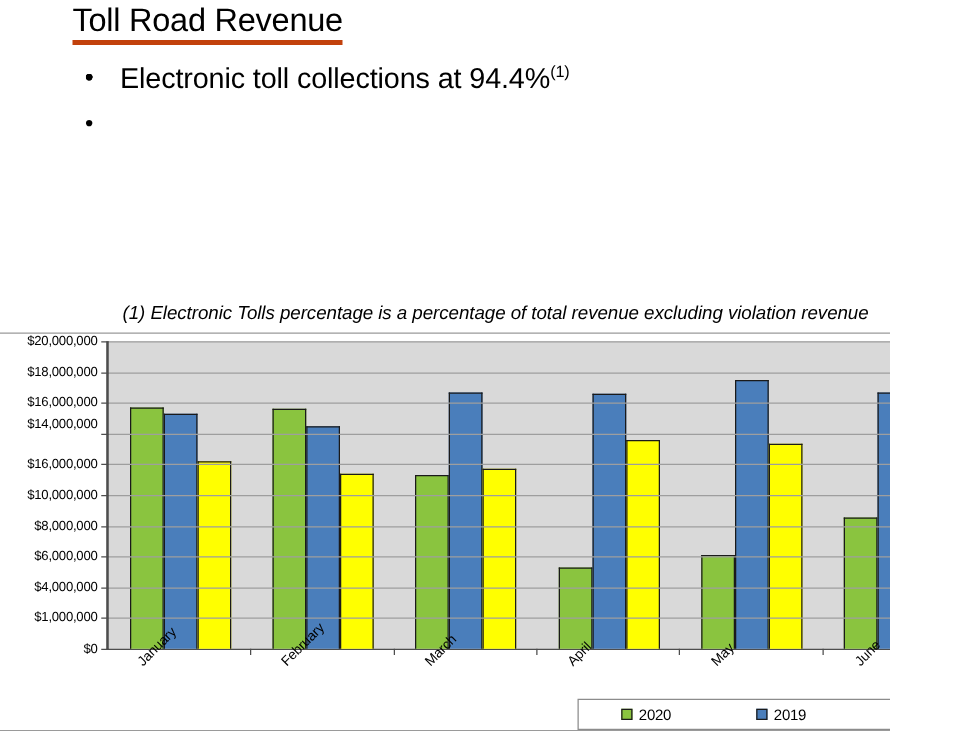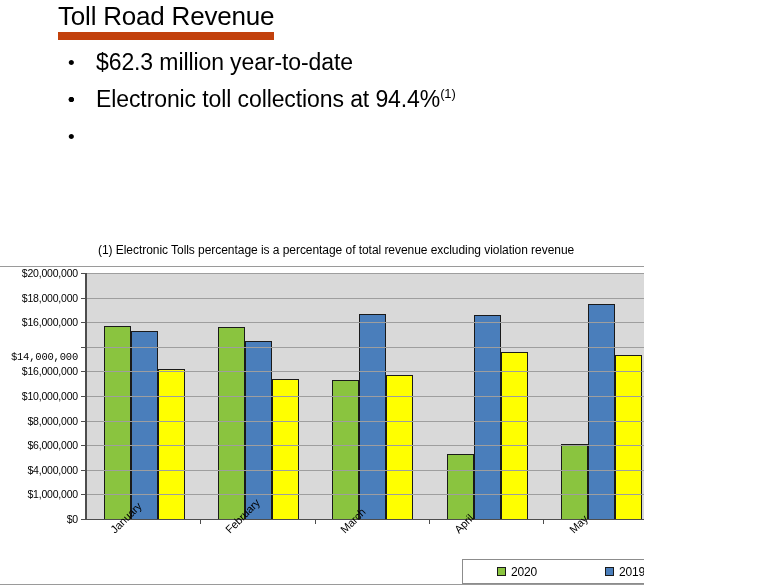--- a/index.html
+++ b/index.html
@@ -25,21 +25,21 @@
   }
   .slide-title {
     position: absolute;
     left: 58px;
     top: 1px;
     font-size: 26px;
     line-height: 30px;
     font-weight: 400;
     letter-spacing: -0.2px;
     white-space: nowrap;
-    border-bottom: 8px solid #c2410c;
+    border-bottom: 4px solid #c2410c;
     padding-bottom: 1px;
     display: inline-block;
   }
   .bullets {
     position: absolute;
     left: 62px;
     top: 44px;
     right: -40px;
     margin: 0;
     padding: 0;
@@ -63,32 +63,33 @@
   .sup {
     font-size: 13px;
     vertical-align: super;
     line-height: 0;
   }
 
   .footnote {
     position: absolute;
     left: 98px;
     top: 243px;
-    font-size: 12px;
+    font-size: 15px;
     line-height: 15px;
     white-space: nowrap;
     letter-spacing: -0.05px;
+    font-style: italic;
   }
 
   
   .chart-region {
     position: absolute;
     left: 0;
     top: 266px;
-    width: 644px;
+    width: 712px;
     height: 319px;
     background: #ffffff;
     border-top: 1px solid #9a9a9a;
     border-bottom: 1px solid #9a9a9a;
     box-sizing: border-box;
     overflow: hidden;
   }
 
   
   .y-axis-labels {
@@ -224,21 +225,20 @@
 </head>
 <body>
 
 <div class="slide-head">
 
   <div class="slide-title">Toll Road Revenue</div>
 
   <ul class="bullets">
     <li>
       <span class="dot">•</span>
-      <span>$62.3 million year-to-date</span>
     </li>
     <li>
       <span class="dot">•</span>
     </li>
     <li>
       <span class="dot">•</span>
     </li>
     <li>
       <span class="dot">•</span>
       <span>Electronic toll collections at 94.4%</span><span class="sup">(1)</span>
@@ -250,21 +250,21 @@
 
   <div class="footnote">(1) Electronic Tolls percentage is a percentage of total revenue excluding violation revenue</div>
 </div>
 
 <div class="chart-region">
 
   <div class="y-axis-labels">
       <div class="y-tick-label" style="top: 6px;">$20,000,000</div>
       <div class="y-tick-label" style="top: 30.6px;">$18,000,000</div>
       <div class="y-tick-label" style="top: 55.2px;">$16,000,000</div>
-      <div class="y-tick-label" style="top: 90px; font-family: Liberation Mono, monospace;">$14,000,000</div>
+      <div class="y-tick-label" style="top: 72px;">$14,000,000</div>
       <div class="y-tick-label" style="top: 104.4px;">$16,000,000</div>
       <div class="y-tick-label" style="top: 129px;">$10,000,000</div>
       <div class="y-tick-label" style="top: 153.6px;">$8,000,000</div>
       <div class="y-tick-label" style="top: 178.2px;">$6,000,000</div>
       <div class="y-tick-label" style="top: 202.8px;">$4,000,000</div>
       <div class="y-tick-label" style="top: 227.4px;">$1,000,000</div>
       <div class="y-tick-label" style="top: 252px;">$0</div>
     </div>
 
   <div class="plot">

